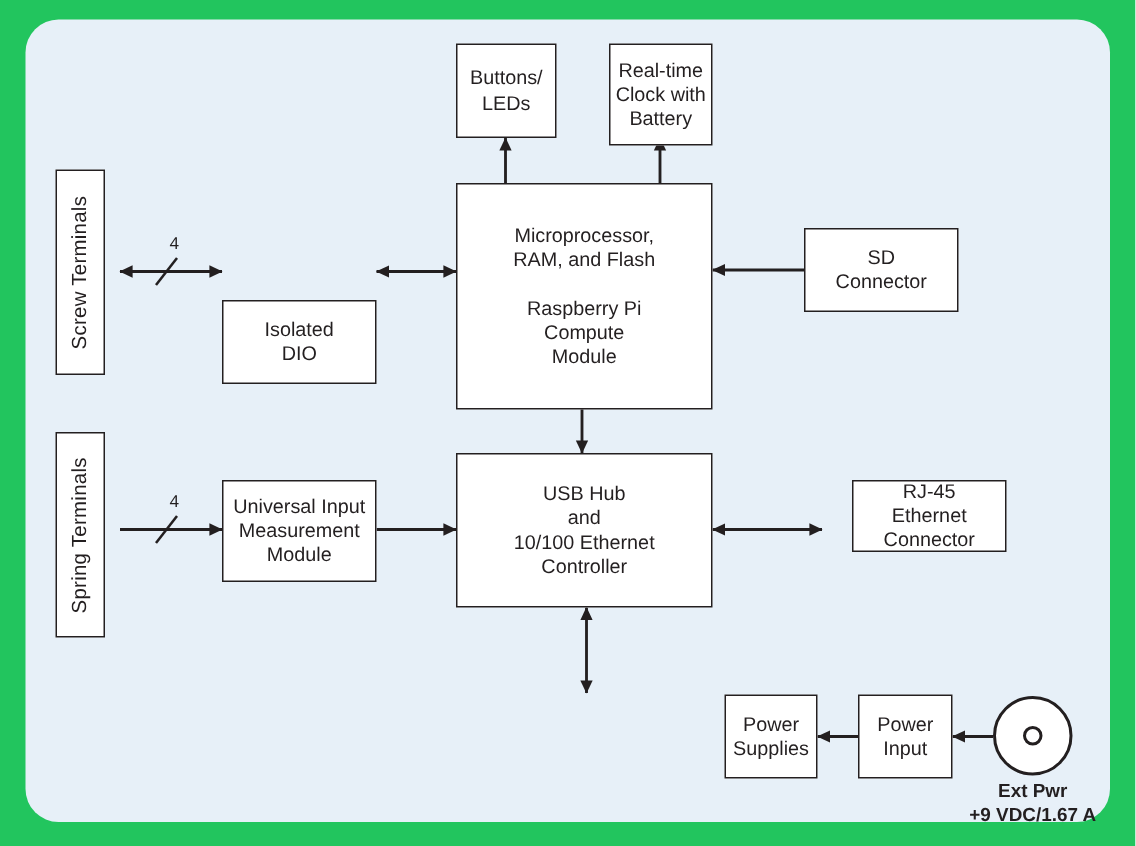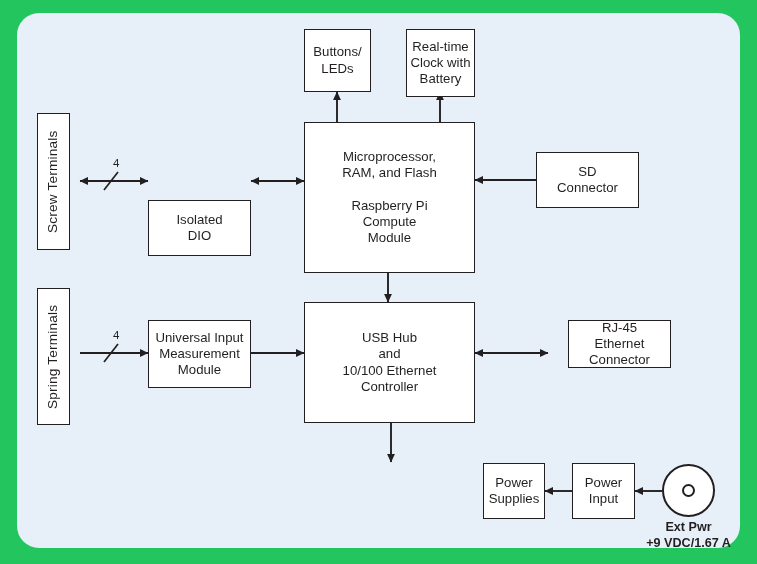--- a/index.html
+++ b/index.html
@@ -166,21 +166,21 @@
 RAM, and Flash</span>
       <span class="cpu-bot">Raspberry Pi
 Compute
 Module</span>
     </div>
   </div>
 
   <div class="box" style="left:536px; top:152px; width:103px; height:56px;">SD
 Connector</div>
 
-  <div class="box" style="left:304px; top:302px; width:171px; height:121px;text-align:center;">USB Hub
+  <div class="box" style="left:304px; top:302px; width:171px; height:103px;text-align:center;">USB Hub
 and
 10/100 Ethernet
 Controller</div>
 
   <div class="box" style="left:568px; top:320px; width:103px; height:48px;">RJ-45
 Ethernet
 Connector</div>
 
 
   <div class="box" style="left:483px; top:463px; width:62px; height:56px;">Power

